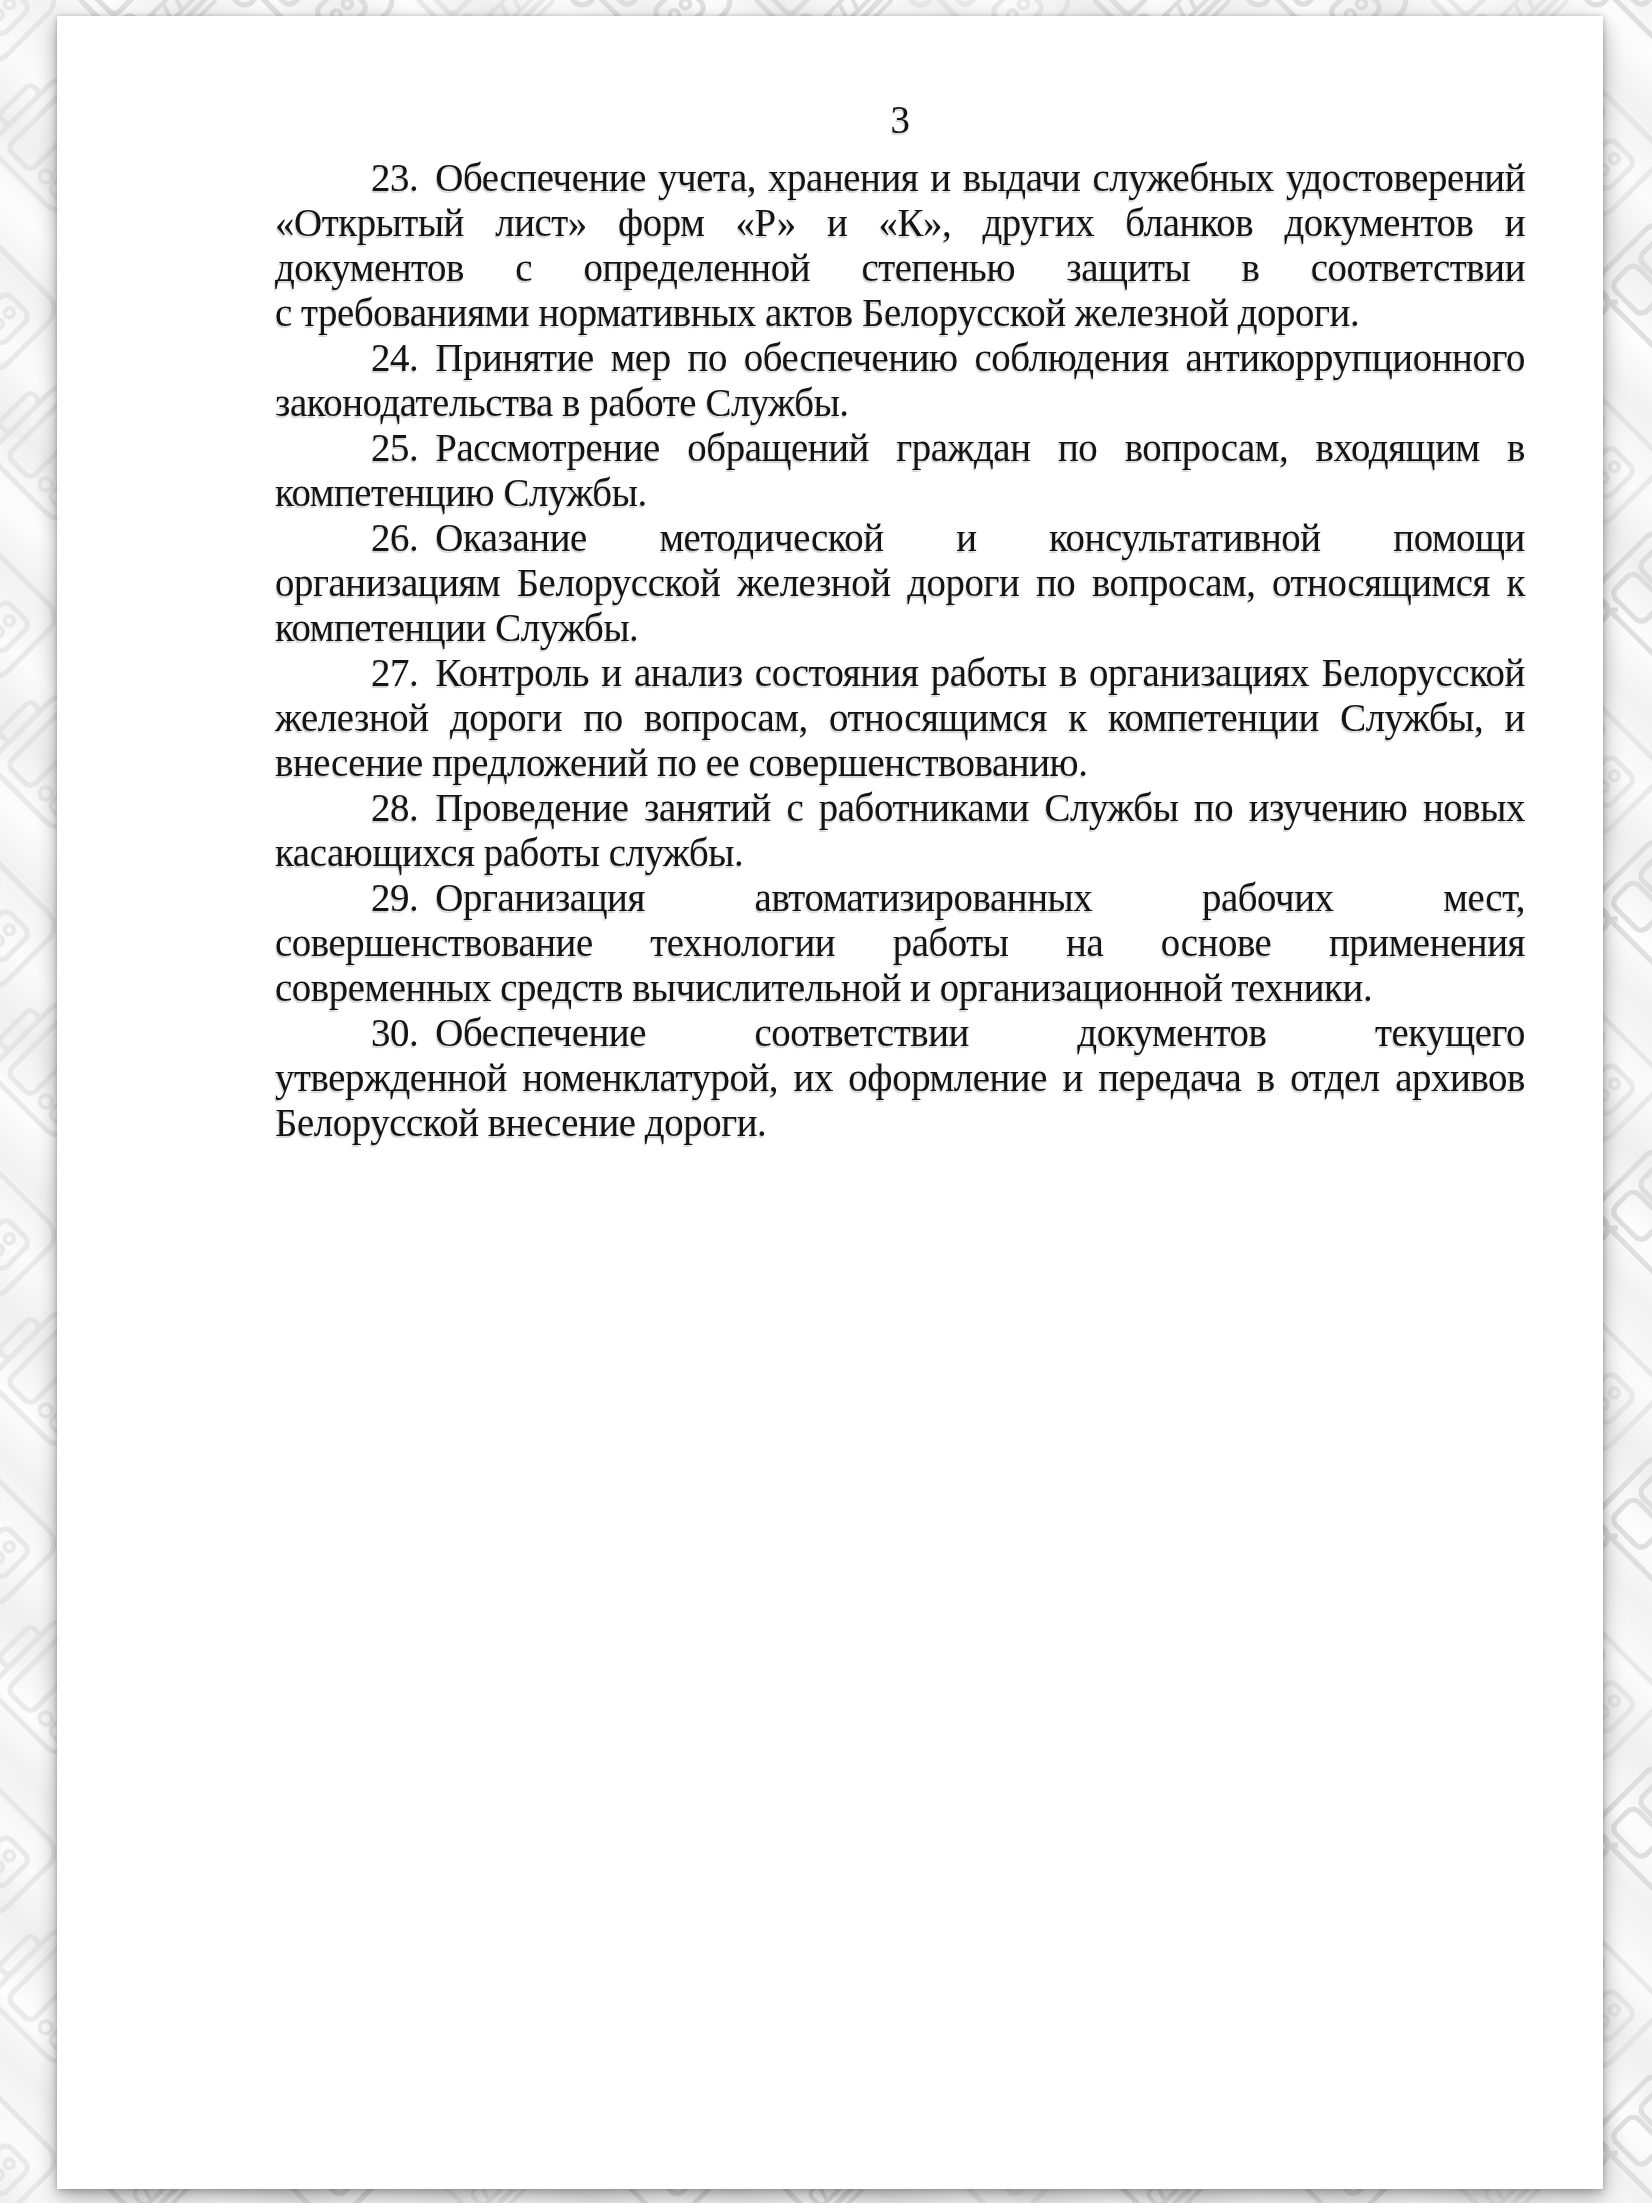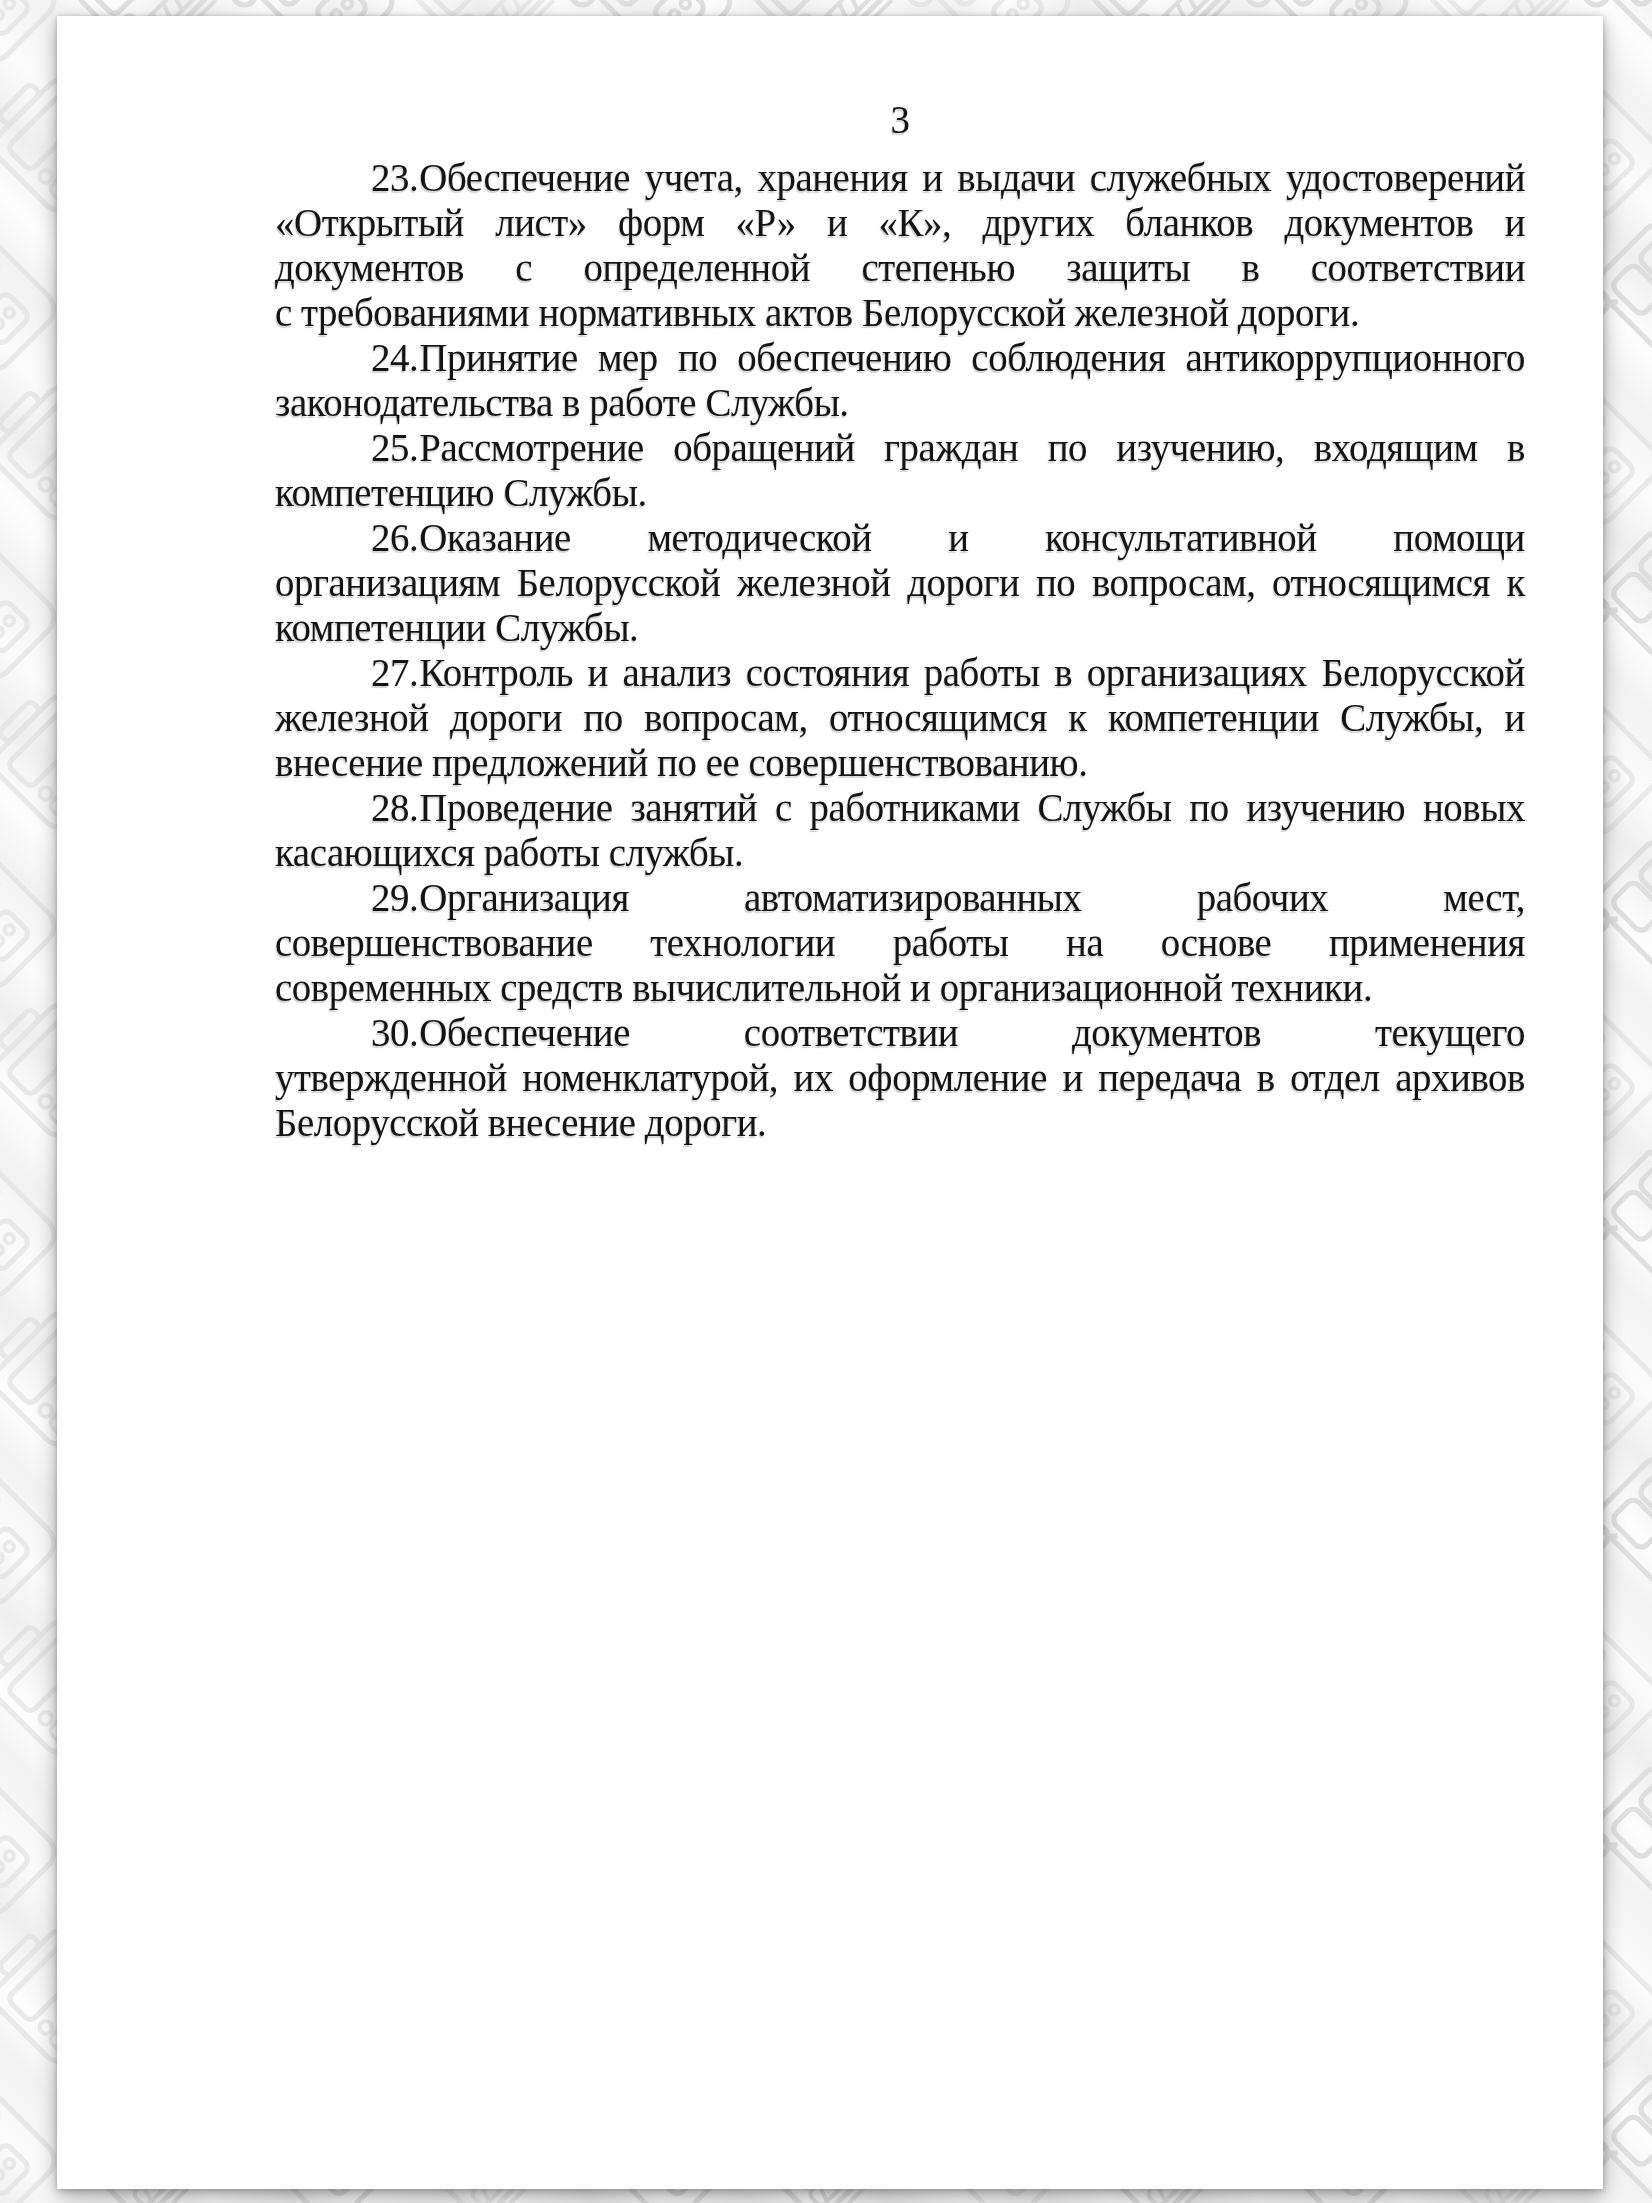--- a/index.html
+++ b/index.html
@@ -64,21 +64,21 @@
     height: 45px;
     white-space: nowrap;
     text-align: left;
   }
   .line.jl {
     white-space: normal;
     text-align: justify;
     text-align-last: justify;
   }
   .line.firstline { padding-left: 96px; }
-  .pnum { margin-right: 1px; }
+  .pnum { margin-right: 17px; }
 </style>
 </head>
 <body>
 
 <div class="backdrop" id="backdrop">
     <div class="pat-icon" style="left: -92px; top: -83px; opacity: 0.5;"><svg viewBox="0 0 120 150" fill="none" xmlns="http://www.w3.org/2000/svg">
         <circle cx="13" cy="26" r="11" stroke="#d9d9d9" stroke-width="5"></circle>
         <line x1="20" y1="33" x2="28" y2="40" stroke="#d9d9d9" stroke-width="5"></line>
         <rect x="22" y="10" width="92" height="126" rx="18" stroke="#d9d9d9" stroke-width="5"></rect>
         <rect x="34" y="24" width="31" height="42" rx="8" stroke="#d9d9d9" stroke-width="5"></rect>
@@ -2065,21 +2065,21 @@
           <div class="line jl firstline"><span class="pnum">23.</span><span>Обеспечение учета, хранения и выдачи служебных удостоверений</span></div>
           <div class="line jl">«Открытый лист» форм «Р» и «К», других бланков документов и</div>
           <div class="line jl">документов с определенной степенью защиты в соответствии</div>
           <div class="line">с требованиями нормативных актов Белорусской железной дороги.</div>
         </div>
         <div class="para">
           <div class="line jl firstline"><span class="pnum">24.</span><span>Принятие мер по обеспечению соблюдения антикоррупционного</span></div>
           <div class="line">законодательства в работе Службы.</div>
         </div>
         <div class="para">
-          <div class="line jl firstline"><span class="pnum">25.</span><span>Рассмотрение обращений граждан по изучению, входящим в</span></div>
+          <div class="line jl firstline"><span class="pnum">25.</span><span>Рассмотрение обращений граждан по вопросам, входящим в</span></div>
           <div class="line">компетенцию Службы.</div>
         </div>
         <div class="para">
           <div class="line jl firstline"><span class="pnum">26.</span><span>Оказание методической и консультативной помощи</span></div>
           <div class="line jl">организациям Белорусской железной дороги по вопросам, относящимся к</div>
           <div class="line">компетенции Службы.</div>
         </div>
         <div class="para">
           <div class="line jl firstline"><span class="pnum">27.</span><span>Контроль и анализ состояния работы в организациях Белорусской</span></div>
           <div class="line jl">железной дороги по вопросам, относящимся к компетенции Службы, и</div>

